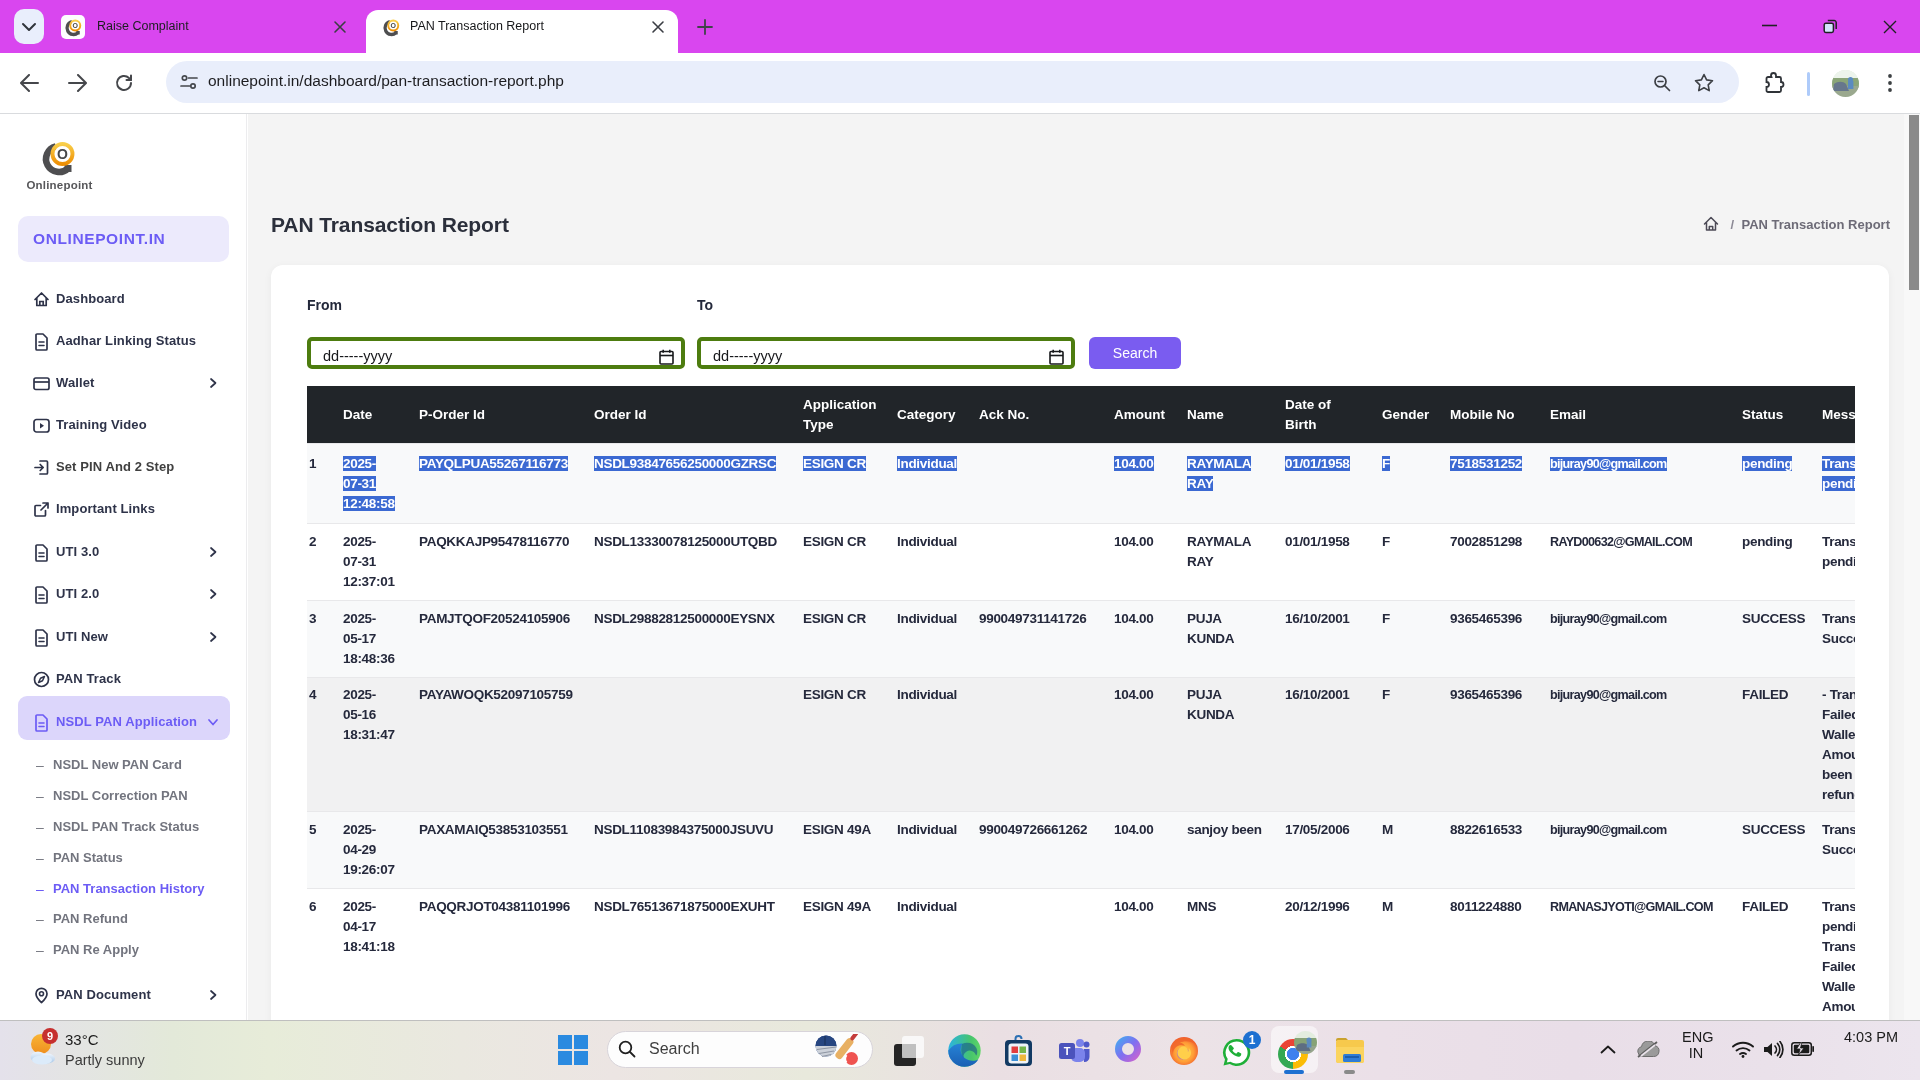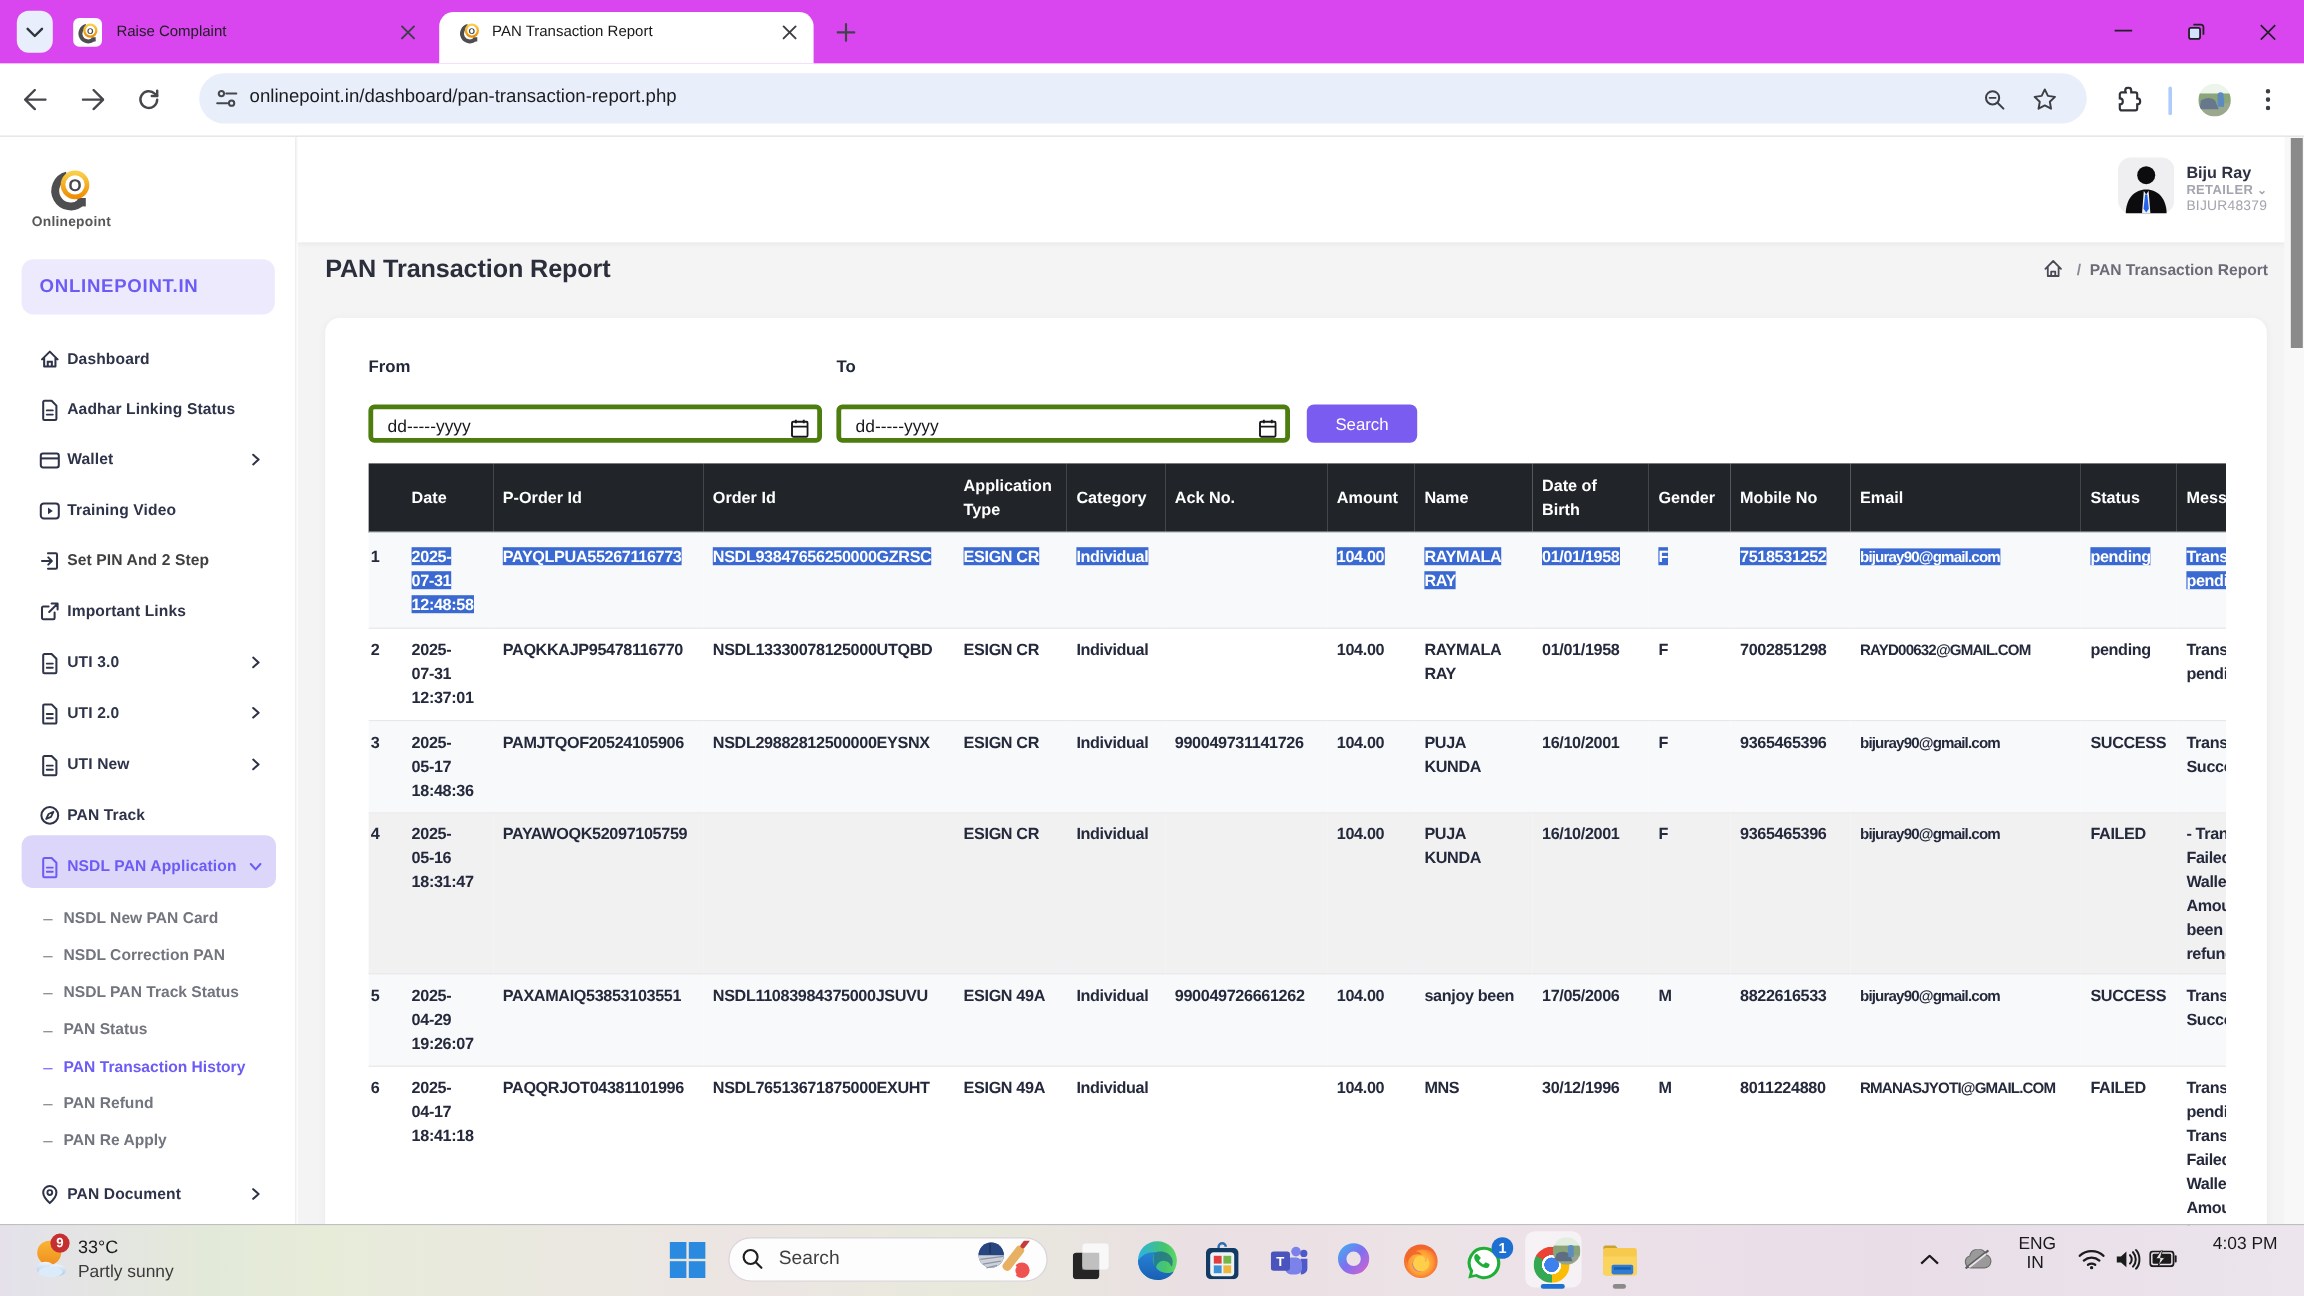--- a/index.html
+++ b/index.html
@@ -336,33 +336,20 @@
         </svg>
         <span class="lb" style="color:#2e3349">PAN Document</span>
         <svg class="ch" viewBox="0 0 14 14">
           <path d="M5 3l4.5 4L5 11" fill="none" stroke="#2e3349" stroke-width="1.7" stroke-linecap="round" stroke-linejoin="round"></path>
         </svg>
       </div>
     </div>
 </div>
 
 <div id="main">
-  <div id="pgheader">
-
-    <svg class="abs" style="left:1517px;top:17px" width="47" height="47" viewBox="0 0 47 47">
-      <rect width="47" height="47" rx="11" fill="#efeff1"></rect>
-      <circle cx="23.5" cy="15" r="7.5" fill="#0c0c0f"></circle>
-      <path d="M6.5 47c0-12 7-20 17-20s17 8 17 20z" fill="#0c0c0f"></path>
-      <path d="M21.5 28l2 3 2-3 1.5 19h-7z" fill="#eef0f3"></path>
-      <path d="M22.6 31h1.8l1.3 12-2.2 3-2.2-3z" fill="#2563eb"></path>
-    </svg>
-    <div class="abs" style="left:1574px;top:22px;font-size:13.5px;font-weight:bold;color:#2d3142">Biju Ray</div>
-    <div class="abs" style="left:1574px;top:39px;font-size:10.8px;color:#a3a5ae;font-weight:bold;letter-spacing:.3px">RETAILER <span style="font-size:10px">⌄</span></div>
-    <div class="abs" style="left:1574px;top:52px;font-size:11.5px;color:#a3a5ae;letter-spacing:.2px">BIJUR48379</div>
-  </div>
   <div id="ptitle">PAN Transaction Report</div>
   <div id="crumb">
     <svg style="vertical-align:-3px;margin-right:8px" width="16" height="16" viewBox="0 0 16 16">
         <path d="M1.5 8L8 1.5 14.5 8M3.5 6.5V14h9V6.5" fill="none" stroke="#4c4a56" stroke-width="1.5" stroke-linejoin="round" stroke-linecap="round"></path>
         <path d="M6.3 14v-3.6h3.4V14" fill="none" stroke="#4c4a56" stroke-width="1.5" stroke-linejoin="round"></path>
       </svg>
     <span style="color:#8b8995">/</span>&nbsp; PAN Transaction Report
   </div>
   <div id="card">
     <div class="flabel" style="left:36px">From</div>
@@ -511,21 +498,21 @@
             <tr class="">
               <td class="num">6</td>
               <td><span class="nw">2025-</span><br><span class="nw">04-17</span><br><span class="nw">18:41:18</span></td>
               <td><span class="nw">PAQQRJOT04381101996</span></td>
               <td><span class="nw">NSDL76513671875000EXUHT</span></td>
               <td><span class="nw">ESIGN 49A</span></td>
               <td><span class="nw">Individual</span></td>
               <td></td>
               <td><span class="nw">104.00</span></td>
               <td><span class="nw">MNS</span></td>
-              <td><span class="nw">30/12/1996</span></td>
+              <td><span class="nw">20/12/1996</span></td>
               <td><span class="nw">M</span></td>
               <td><span class="nw">8011224880</span></td>
               <td class="em"><span class="nw">RMANASJYOTI@GMAIL.COM</span></td>
               <td><span class="nw">FAILED</span></td>
               <td><span class="nw">Transaction</span><br><span class="nw">pending</span><br><span class="nw">Transaction</span><br><span class="nw">Failed -</span><br><span class="nw">Wallet</span><br><span class="nw">Amount has</span><br><span class="nw">been</span><br><span class="nw">refunded</span></td>
             </tr>
           </tbody>
         </table>
     </div>
   </div>

